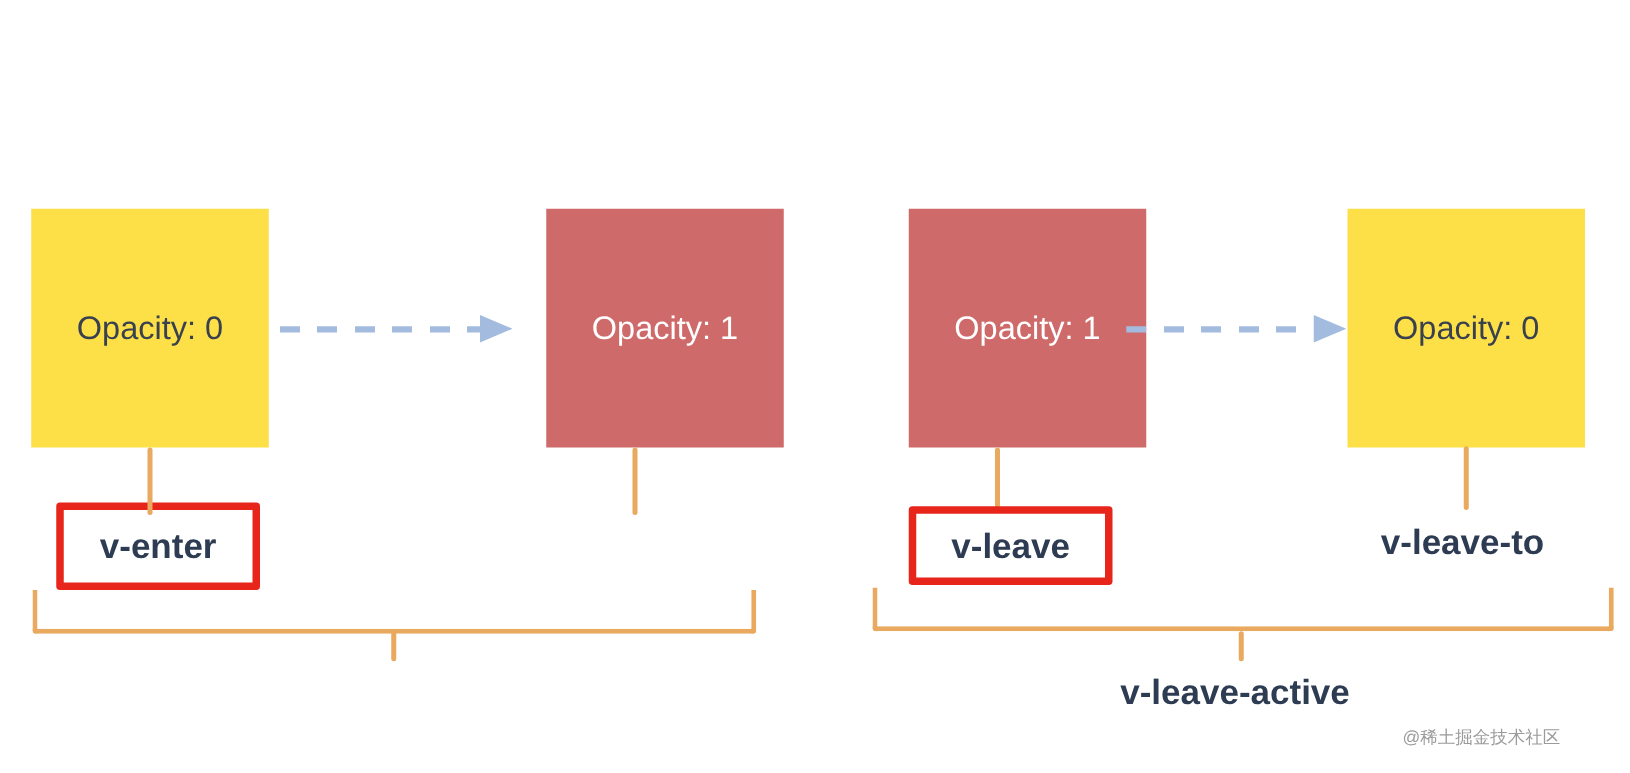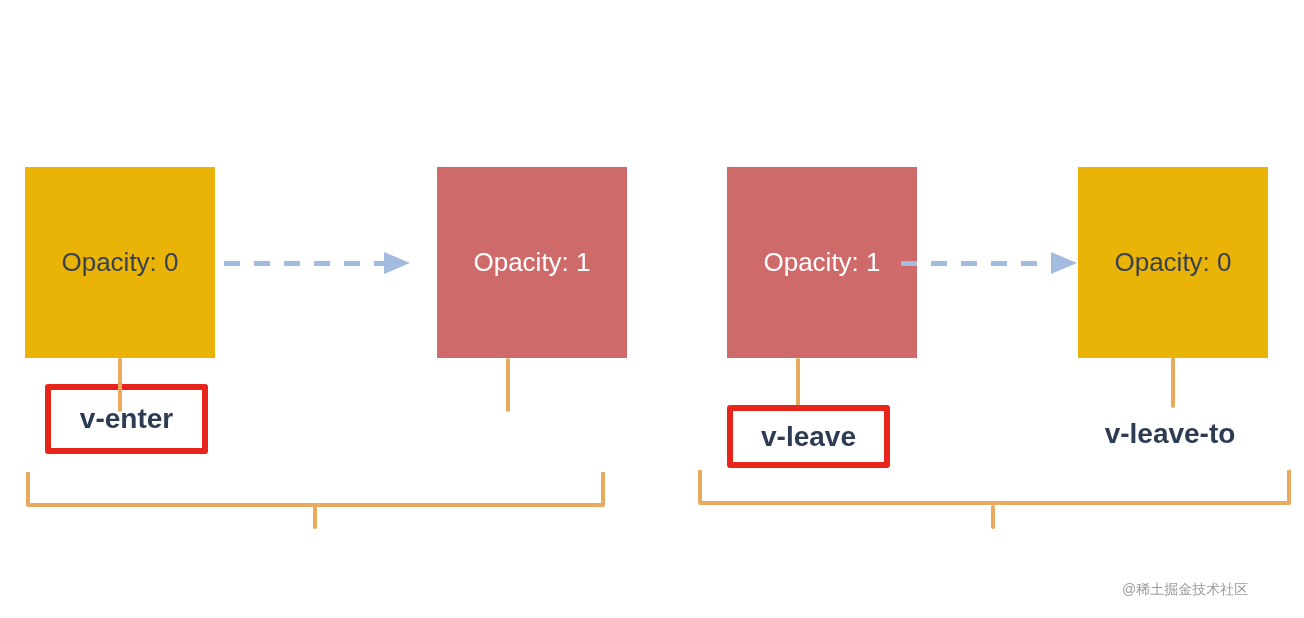--- a/index.html
+++ b/index.html
@@ -8,21 +8,21 @@
     font-family:"Liberation Sans", sans-serif;overflow:hidden;
   }
   .abs{position:absolute;}
   .section-title{
     font-size:32px;font-weight:700;color:#2d3c52;
     width:190px;text-align:center;letter-spacing:0.5px;
   }
   .state-box{
     width:190px;height:191px;display:flex;align-items:center;justify-content:center;
   }
-  .state-box.faded{background:#eab308;}
+  .state-box.faded{background:#fde047;}
   .state-box.solid{background:#cf6a6a;margin-left:24px;}
   .opacity-label{font-size:26px;font-weight:400;}
   .state-box.faded .opacity-label{color:#39414f;}
   .state-box.solid .opacity-label{color:#ffffff;}
   .arrow{display:flex;align-items:center;height:22px;}
   .arrow-dashes{
     flex:1;height:5px;
     background:repeating-linear-gradient(90deg,#a3bbdf 0 16px,transparent 16px 30px);
   }
   .arrow-head{
@@ -61,21 +61,21 @@
     <div class="arrow-head"></div>
   </div>
 
   <div class="abs state-box solid" style="left:413px;top:167px;">
     <span class="opacity-label">Opacity: 1</span>
   </div>
 
   <div class="abs connector z3" style="left:118px;top:358px;height:54px;"></div>
   <div class="abs connector" style="left:506px;top:358px;height:54px;"></div>
 
-  <div class="abs highlight-box" style="left:45px;top:384px;width:151px;height:58px;justify-content:center;">
+  <div class="abs highlight-box" style="left:45px;top:402px;width:151px;height:58px;justify-content:center;">
     <span class="class-label" style="width:auto;">v-enter</span>
   </div>
 
 
   <div class="abs bracket" style="left:26px;top:472px;width:571px;"></div>
   <div class="abs connector" style="left:313px;top:505px;height:24px;"></div>
 
 
 
   <div class="abs state-box solid" style="left:703px;top:167px;">
@@ -96,16 +96,17 @@
 
   <div class="abs class-label" style="left:1070px;top:418px;">v-leave-to</div>
 
   <div class="abs highlight-box" style="left:727px;top:405px;width:151px;height:51px;">
     <span class="class-label" style="width:auto;">v-leave</span>
   </div>
 
   <div class="abs bracket" style="left:698px;top:470px;width:585px;"></div>
   <div class="abs connector" style="left:991px;top:505px;height:24px;"></div>
 
+  <div class="abs class-label" style="left:888px;top:538px;">v-leave-active</div>
 
   <div class="abs watermark" style="left:1122px;top:581px;">@稀土掘金技术社区</div>
 
 </div>
 
 </body></html>

